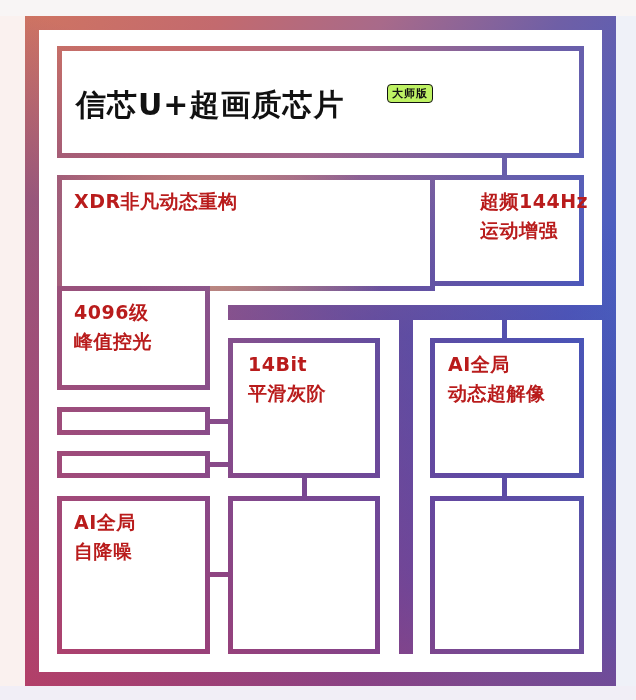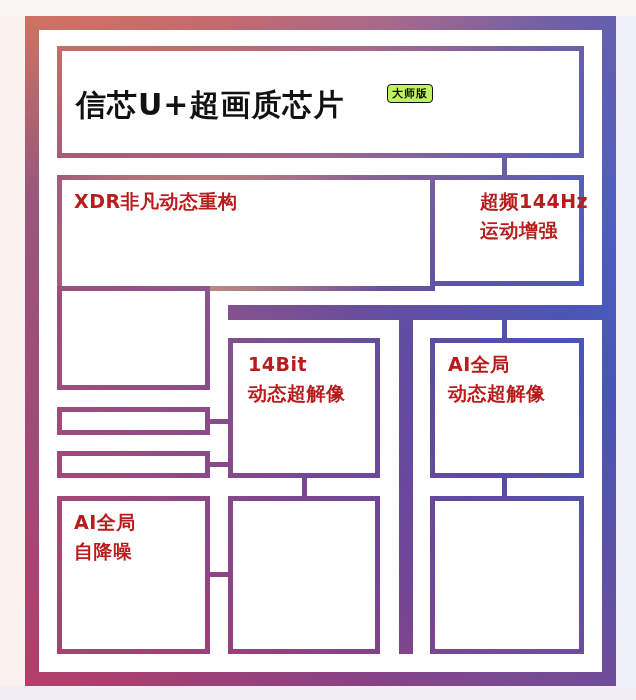--- a/index.html
+++ b/index.html
@@ -107,19 +107,21 @@
     </div>
 </div>
 
 <div class="canvas">
   <div class="title">信芯U+超画质芯片</div>
   <div class="badge">大师版</div>
 
   <div class="label" style="left:74px;top:187px;">XDR非凡动态重构</div>
   <div class="label" style="left:448px;top:187px;margin-left:32px;">超频144Hz
 运动增强</div>
+  <div class="label" style="left:74px;top:298px;">4096级
+峰值控光</div>
   <div class="label" style="left:248px;top:350px;">14Bit
-动态超解像</div>
+平滑灰阶</div>
   <div class="label" style="left:448px;top:350px;">AI全局
 动态超解像</div>
   <div class="label" style="left:74px;top:508px;">AI全局
 自降噪</div>
 </div>
 
 </body></html>

